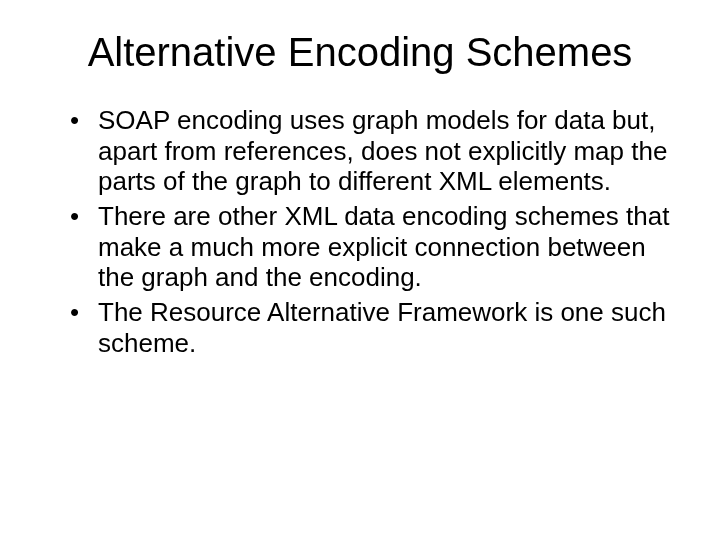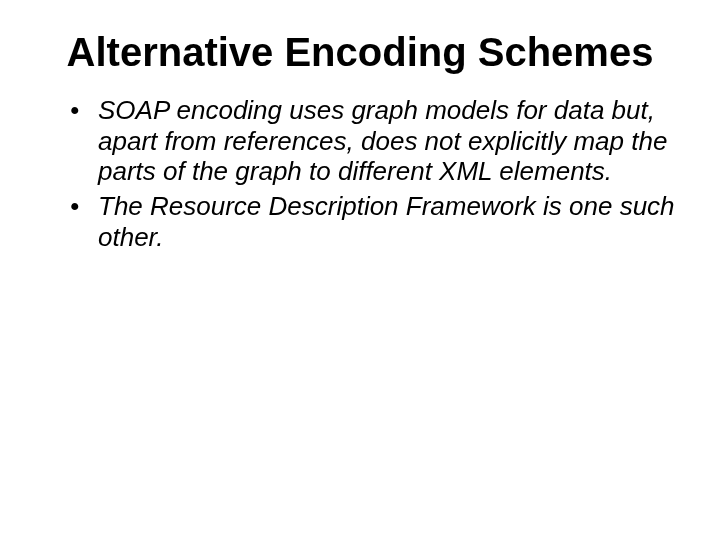--- a/index.html
+++ b/index.html
@@ -13,29 +13,28 @@
   }
   .slide {
     width: 720px;
     height: 540px;
     box-sizing: border-box;
     padding: 20px 40px 40px 40px;
   }
   .title {
     font-size: 40px;
     text-align: center;
-    margin: 10px 0 20px 0;
-    font-weight: bold;
+    margin: 10px 0 30px 0;
+    font-weight: normal;
     letter-spacing: 0px;
   }
   ul.bullets {
     list-style: none;
     padding: 0;
     margin: 0 0 0 30px;
-    font-style: italic;
   }
   ul.bullets li {
     position: relative;
     font-size: 26px;
     line-height: 1.18;
     padding-left: 28px;
     margin-bottom: 4px;
   }
   ul.bullets li::before {
     content: "•";
@@ -45,15 +44,16 @@
     font-size: 26px;
   }
 </style>
 </head>
 <body>
 
 <div class="slide">
   <h1 class="title">Alternative Encoding Schemes</h1>
   <ul class="bullets">
     <li>SOAP encoding uses graph models for data but, apart from references, does not explicitly map the parts of the graph to different XML elements.</li>
-    <li>The Resource Description Framework is one such other.</li>
+    <li>There are other XML data encoding schemes that make a much more explicit connection between the graph and the encoding.</li>
+    <li>The Resource Alternative Framework is one such scheme.</li>
   </ul>
 </div>
 
 </body></html>

